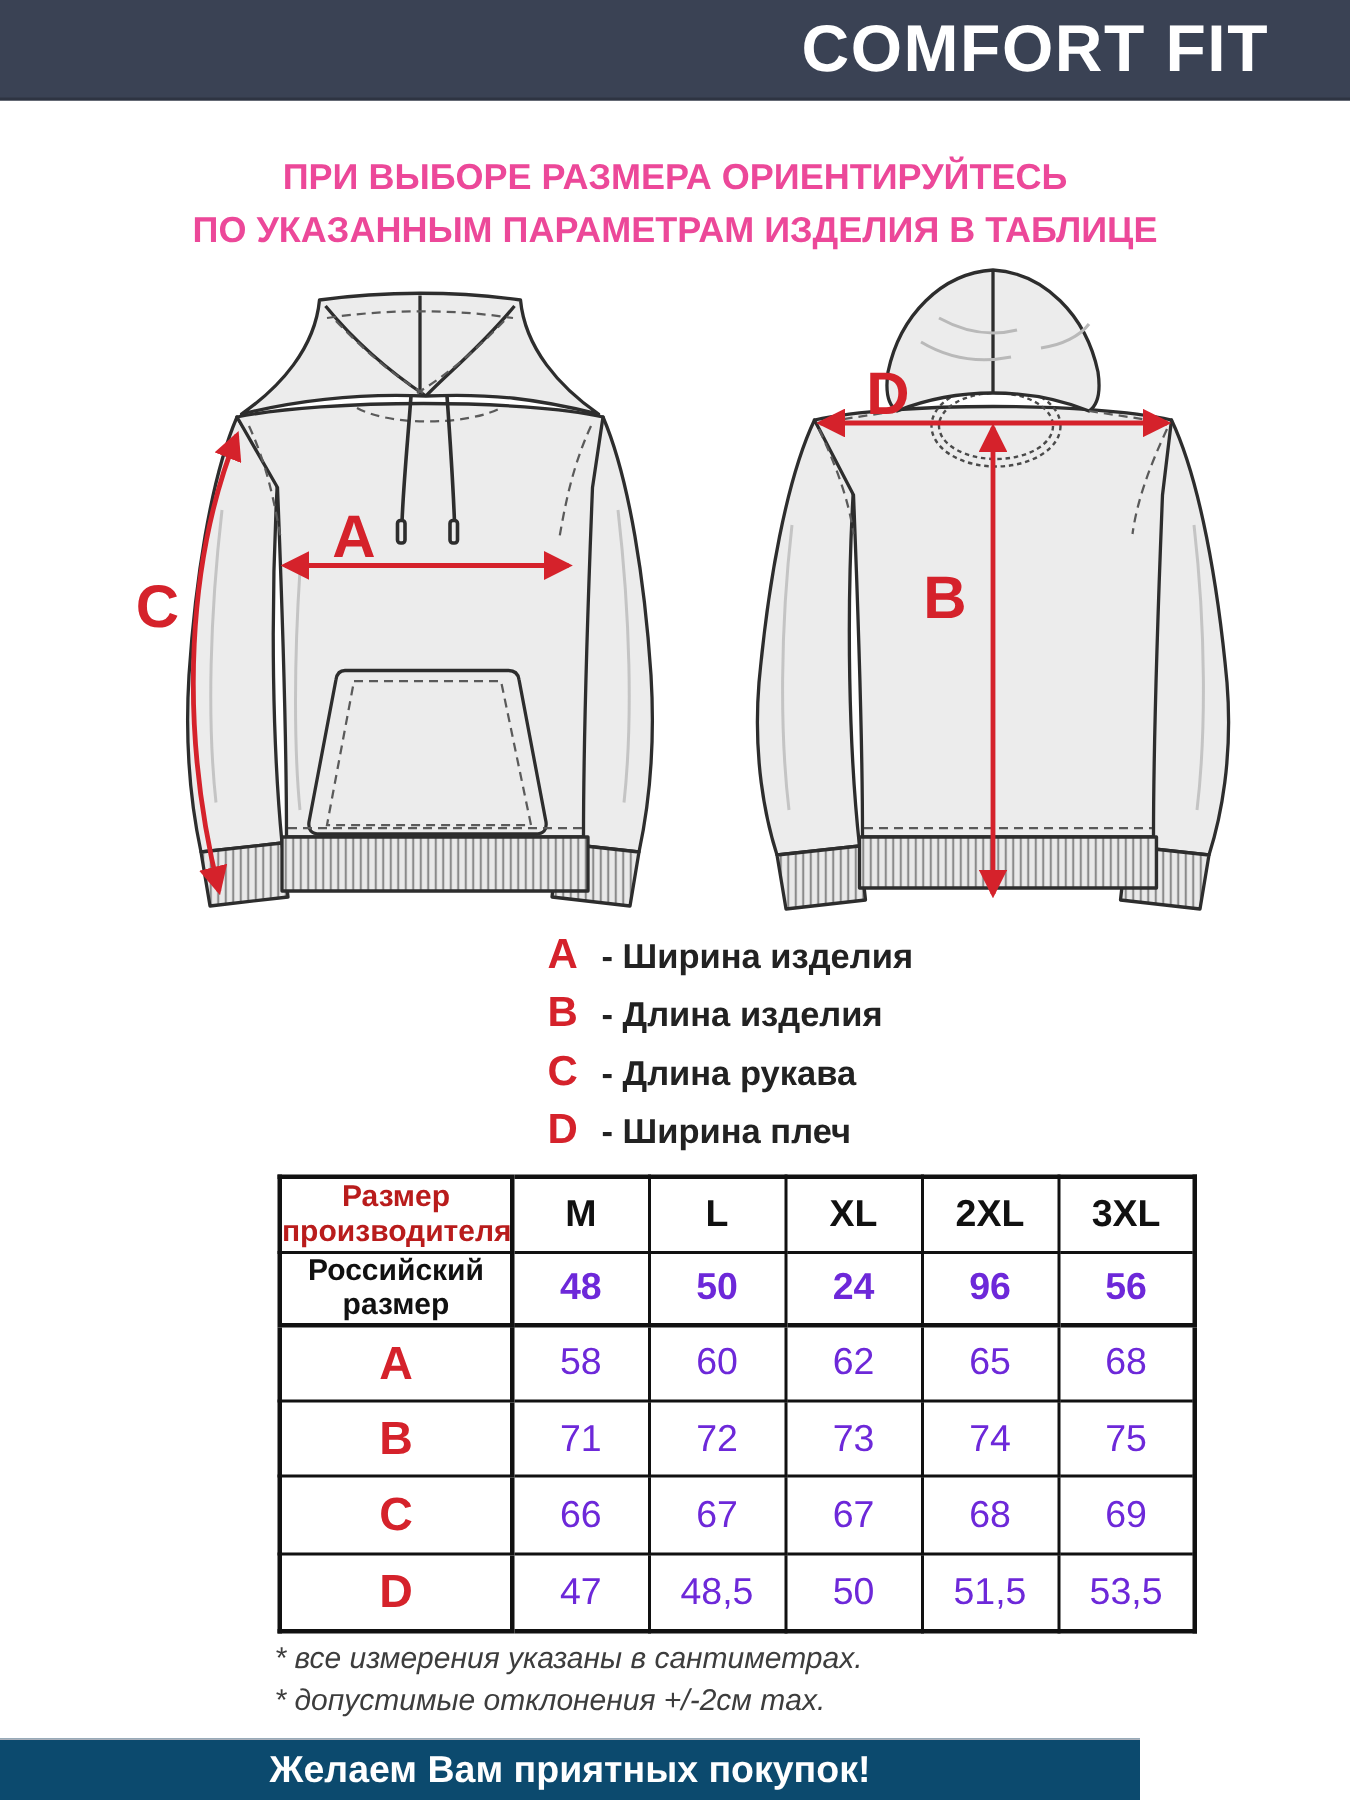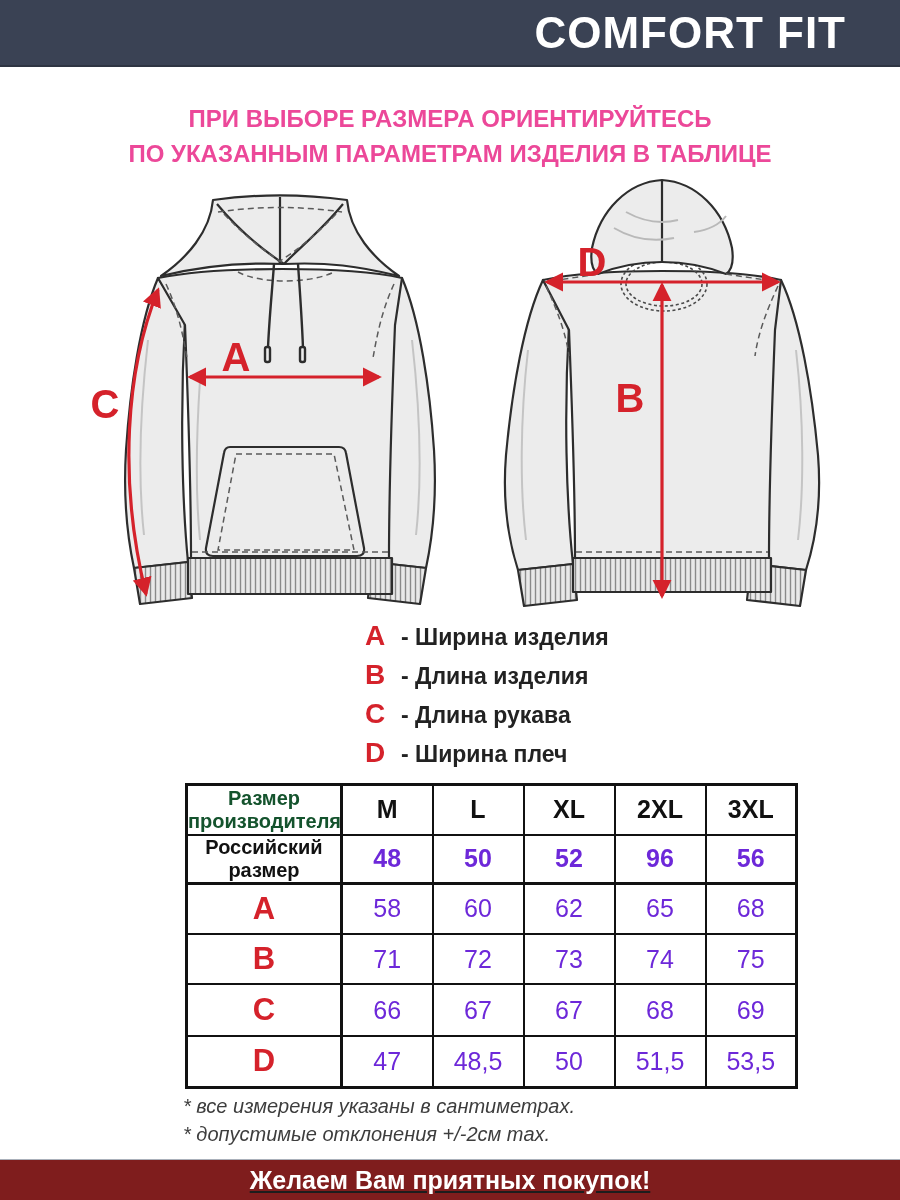--- a/index.html
+++ b/index.html
@@ -30,35 +30,35 @@
   
   .size-table{
     position:absolute;left:185px;top:783px;width:610px;border-collapse:collapse;
     table-layout:fixed;background:#ffffff;border:3px solid #111111;
   }
   .size-table td,.size-table th{
     border:2px solid #111111;text-align:center;vertical-align:middle;padding:0;overflow:hidden;
   }
   .size-table .first-col{border-right-width:3px;}
   .size-table tr.russian-row td,.size-table tr.russian-row th{border-bottom-width:3px;}
-  .corner-label{font-weight:bold;font-size:20px;line-height:23px;color:#14532d;}
+  .corner-label{font-weight:bold;font-size:20px;line-height:23px;color:#b91c1c;}
   .col-size{font-weight:bold;font-size:25px;color:#111111;}
   .row-label{font-weight:bold;font-size:20px;color:#111111;}
   .letter-cell{color:#d5222b;font-weight:bold;font-size:31px;}
   .value-cell{font-weight:normal;font-size:25px;color:#6d28d9;}
   .bold-val{font-weight:bold;}
   
   .footnotes{
     position:absolute;left:183px;top:1092px;font-style:italic;font-size:20px;
     line-height:28px;color:#3d3d3d;
   }
   
   .bottombar{
-    position:absolute;left:0;bottom:0;width:900px;height:40px;background:#7f1d1d;
-    border-top:1px solid #aab0ba;display:flex;align-items:center;justify-content:center;text-decoration:underline;
+    position:absolute;left:0;bottom:0;width:760px;height:40px;background:#0c4a6e;
+    border-top:1px solid #aab0ba;display:flex;align-items:center;justify-content:center;
   }
   .footer-msg{color:#ffffff;font-weight:bold;font-size:25px;line-height:1;}
 </style>
 </head>
 <body>
 
 <div class="topbar">
   <div class="brand">COMFORT FIT</div>
 </div>
 
@@ -221,21 +221,21 @@
     <th class="col-size">M</th>
     <th class="col-size">L</th>
     <th class="col-size">XL</th>
     <th class="col-size">2XL</th>
     <th class="col-size">3XL</th>
   </tr>
   <tr class="russian-row" style="height:48px">
     <td class="first-col row-label">Российский размер</td>
     <td class="value-cell bold-val">48</td>
     <td class="value-cell bold-val">50</td>
-    <td class="value-cell bold-val">52</td>
+    <td class="value-cell bold-val">24</td>
     <td class="value-cell bold-val">96</td>
     <td class="value-cell bold-val">56</td>
   </tr>
   <tr style="height:51px">
     <td class="first-col letter-cell">A</td>
     <td class="value-cell">58</td>
     <td class="value-cell">60</td>
     <td class="value-cell">62</td>
     <td class="value-cell">65</td>
     <td class="value-cell">68</td>

